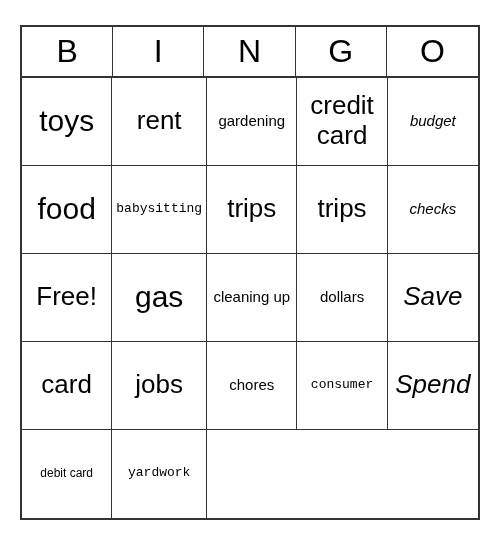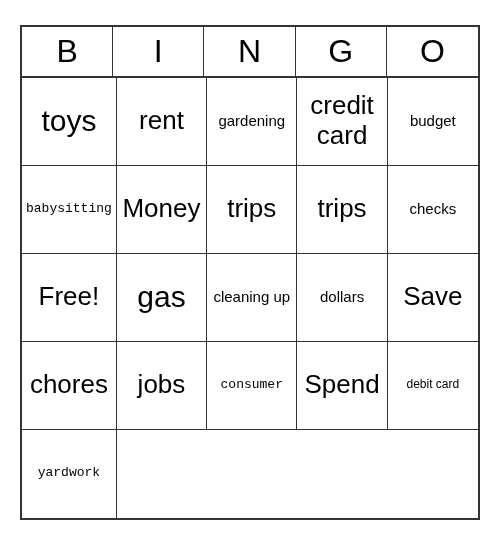--- a/index.html
+++ b/index.html
@@ -36,21 +36,21 @@
     }
     .cell {
       border-right: 1px solid #333;
       border-bottom: 1px solid #333;
       display: flex;
       justify-content: center;
       align-items: center;
       text-align: center;
       padding: 4px;
     }
-    .cell:nth-child(5n) { border-right: none; }
+    .cell:nth-child(5n) { border-right: none; font-style: italic; }
     .cell:nth-child(n+21) { border-bottom: none; }
     .cell-text {
       line-height: 1.15;
     }
     .size-xl  { font-size: 30px; }
     .size-lg  { font-size: 26px; }
     .size-md  { font-size: 12px; }
     .size-sm  { font-size: 15px; }
     .size-xs  { font-size: 13px; font-family: Liberation Mono, monospace; }
   </style>
@@ -77,24 +77,24 @@
       <div class="cell">
         <span class="cell-text size-sm">gardening</span>
       </div>
       <div class="cell">
         <span class="cell-text size-lg">credit card</span>
       </div>
       <div class="cell">
         <span class="cell-text size-sm">budget</span>
       </div>
       <div class="cell">
-        <span class="cell-text size-xs">babysitting</span>
+        <span class="cell-text size-xl">food</span>
       </div>
       <div class="cell">
-        <span class="cell-text size-lg">Money</span>
+        <span class="cell-text size-xs">babysitting</span>
       </div>
       <div class="cell">
         <span class="cell-text size-lg">trips</span>
       </div>
       <div class="cell">
         <span class="cell-text size-lg">trips</span>
       </div>
       <div class="cell">
         <span class="cell-text size-sm">checks</span>
       </div>
@@ -107,24 +107,27 @@
       <div class="cell">
         <span class="cell-text size-sm">cleaning up</span>
       </div>
       <div class="cell">
         <span class="cell-text size-sm">dollars</span>
       </div>
       <div class="cell">
         <span class="cell-text size-lg">Save</span>
       </div>
       <div class="cell">
-        <span class="cell-text size-lg">chores</span>
+        <span class="cell-text size-lg">card</span>
       </div>
       <div class="cell">
         <span class="cell-text size-lg">jobs</span>
+      </div>
+      <div class="cell">
+        <span class="cell-text size-sm">chores</span>
       </div>
       <div class="cell">
         <span class="cell-text size-xs">consumer</span>
       </div>
       <div class="cell">
         <span class="cell-text size-lg">Spend</span>
       </div>
       <div class="cell">
         <span class="cell-text size-md">debit card</span>
       </div>

